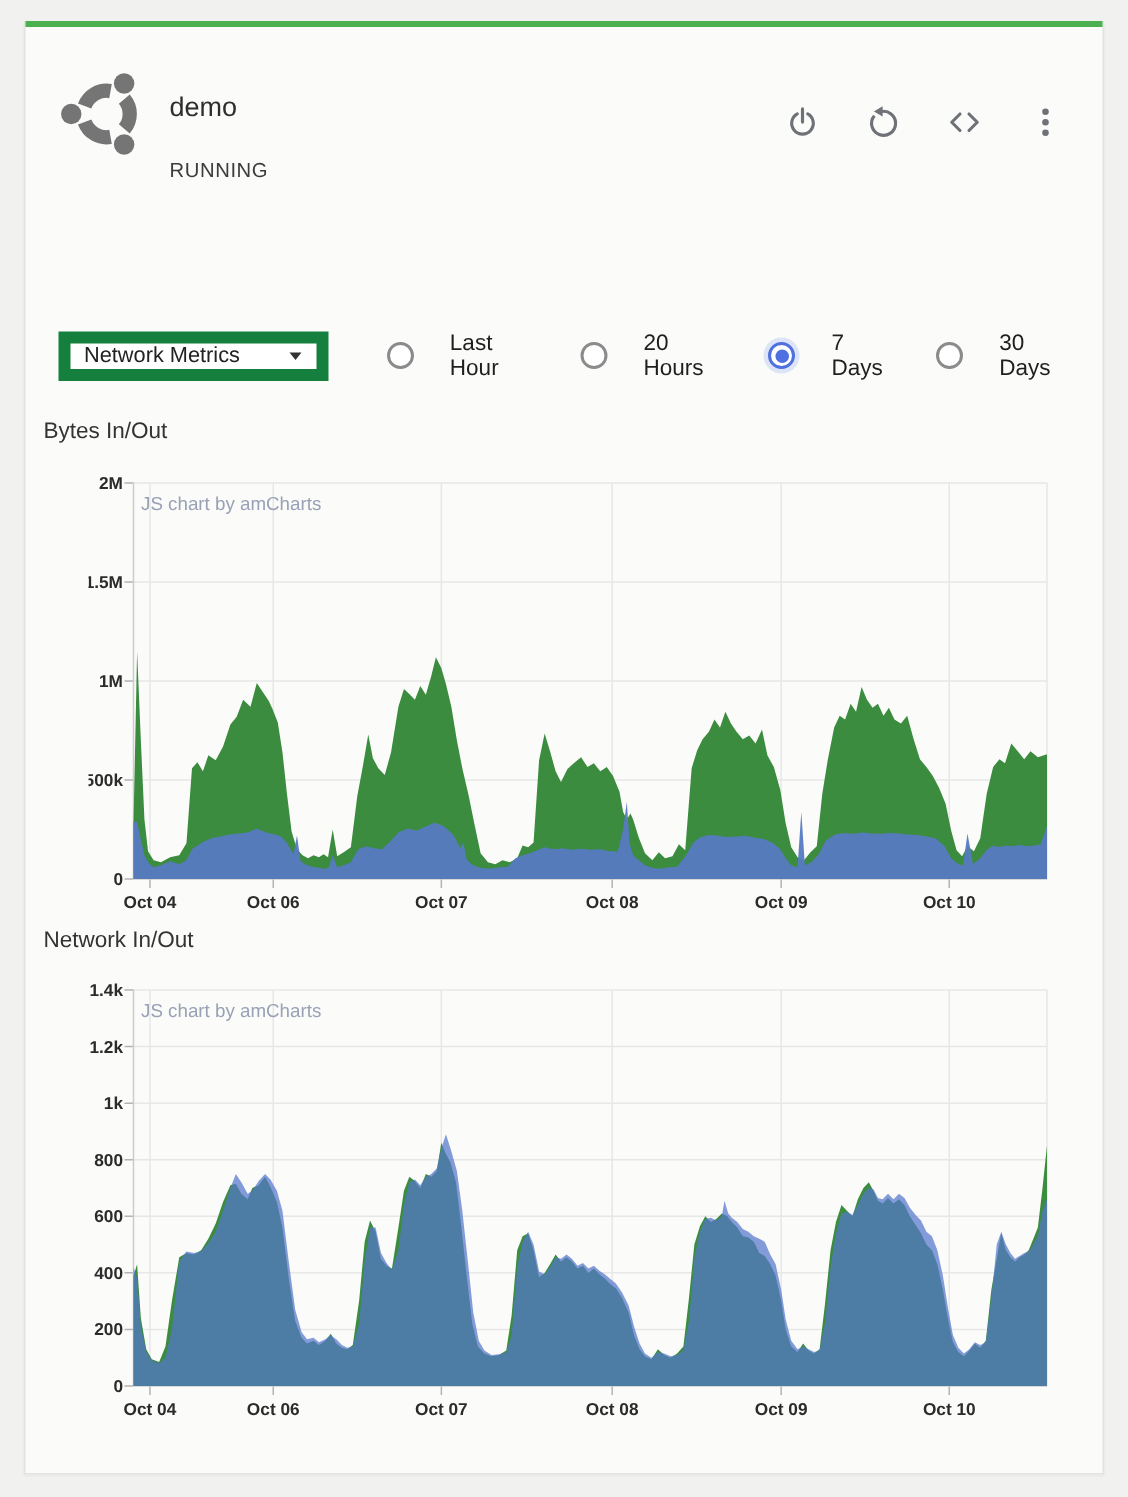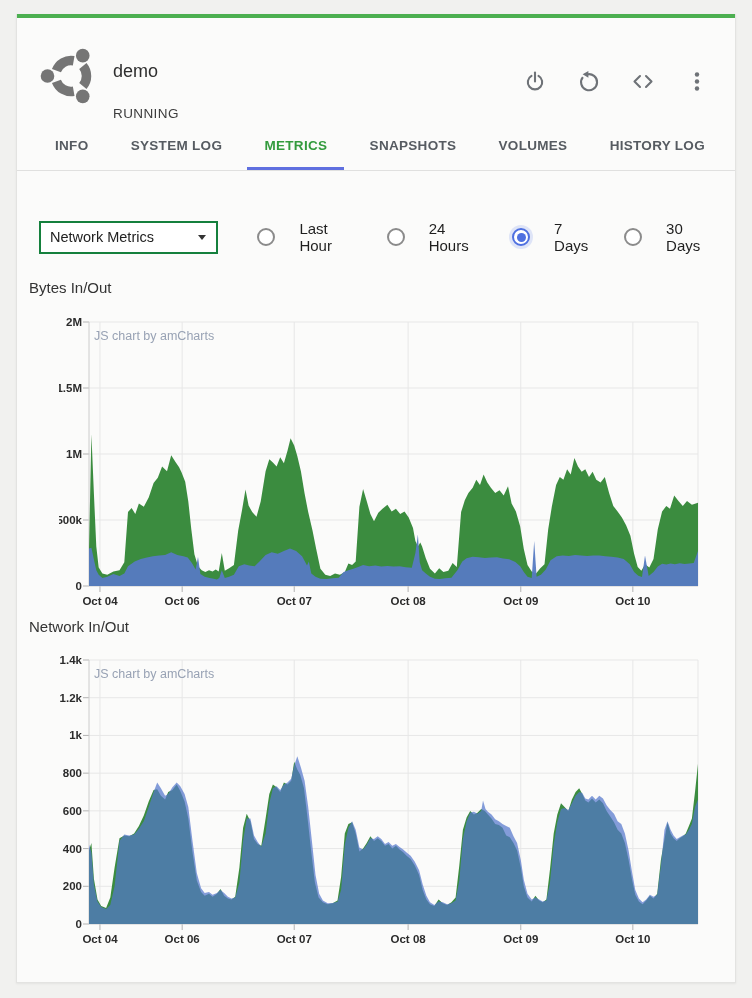--- a/index.html
+++ b/index.html
@@ -24,21 +24,21 @@
   
   .tabs { position:absolute; left:0; top:118px; width:100%; height:39px;
           border-bottom:1px solid #e0e0df; display:flex; align-items:flex-start;
           justify-content:space-between; padding:6px 30px 0 38px; }
   .tab { font-size:13.5px; font-weight:700; color:#565b61; letter-spacing:.3px;
          padding-bottom:14px; cursor:pointer; white-space:nowrap; }
   .tab.active { color:#339b3d; border-bottom:3px solid #5f6fdf; padding-left:17px; padding-right:17px; margin:0 -17px; }
 
   
   .controls { position:absolute; left:22px; top:205px; width:676px; height:36px; display:flex; align-items:center; }
-  .select-box { width:188px; height:33px; background:#fff; border:2px solid #15803d;
+  .select-box { width:188px; height:33px; background:#fff; border:8px solid #15803d;
                 display:flex; align-items:center; justify-content:space-between;
                 padding:0 10px 0 9px; cursor:pointer; }
   .select-box .sel-label { font-size:14.5px; color:#222; }
   .caret { width:0; height:0; border-left:4.5px solid transparent; border-right:4.5px solid transparent; border-top:5.5px solid #333; }
   .radios { display:flex; align-items:center; margin-left:39px; gap:29px; }
   .radio { display:flex; align-items:center; gap:24px; cursor:pointer; }
   .radio .circle { width:18px; height:18px; border-radius:50%; border:2px solid #8b8b8b; background:#fff;
                    display:flex; align-items:center; justify-content:center; flex:none; }
   .radio.selected .circle { border-color:#4f70e0; box-shadow:0 0 0 3px rgba(95,125,235,.18); }
   .radio .dot { width:9px; height:9px; border-radius:50%; background:transparent; }
@@ -98,46 +98,38 @@
       <span class="icon-btn">
         <svg width="24" height="25" viewBox="0 0 24 25" fill="#6e7277">
           <circle cx="12" cy="5.5" r="2.2"></circle>
             <circle cx="12" cy="12.5" r="2.2"></circle>
             <circle cx="12" cy="19.5" r="2.2"></circle>
         </svg>
       </span>
     </div>
   </div>
 
-  <div class="tabs" id="tabs">
-      <span class="tab">INFO</span>
-      <span class="tab">SYSTEM LOG</span>
-      <span class="tab active">METRICS</span>
-      <span class="tab">SNAPSHOTS</span>
-      <span class="tab">VOLUMES</span>
-      <span class="tab">HISTORY LOG</span>
-    </div>
 
   <div class="controls">
     <div class="select-box">
       <span class="sel-label">Network Metrics</span>
       <span class="caret"></span>
     </div>
     <div class="radios" id="radios">
         <span class="radio">
           <span class="circle">
             <span class="dot"></span>
           </span>
           <span class="rlabel">Last Hour</span>
         </span>
         <span class="radio">
           <span class="circle">
             <span class="dot"></span>
           </span>
-          <span class="rlabel">24 Hours</span>
+          <span class="rlabel">20 Hours</span>
         </span>
         <span class="radio selected">
           <span class="circle">
             <span class="dot"></span>
           </span>
           <span class="rlabel">7 Days</span>
         </span>
         <span class="radio">
           <span class="circle">
             <span class="dot"></span>

